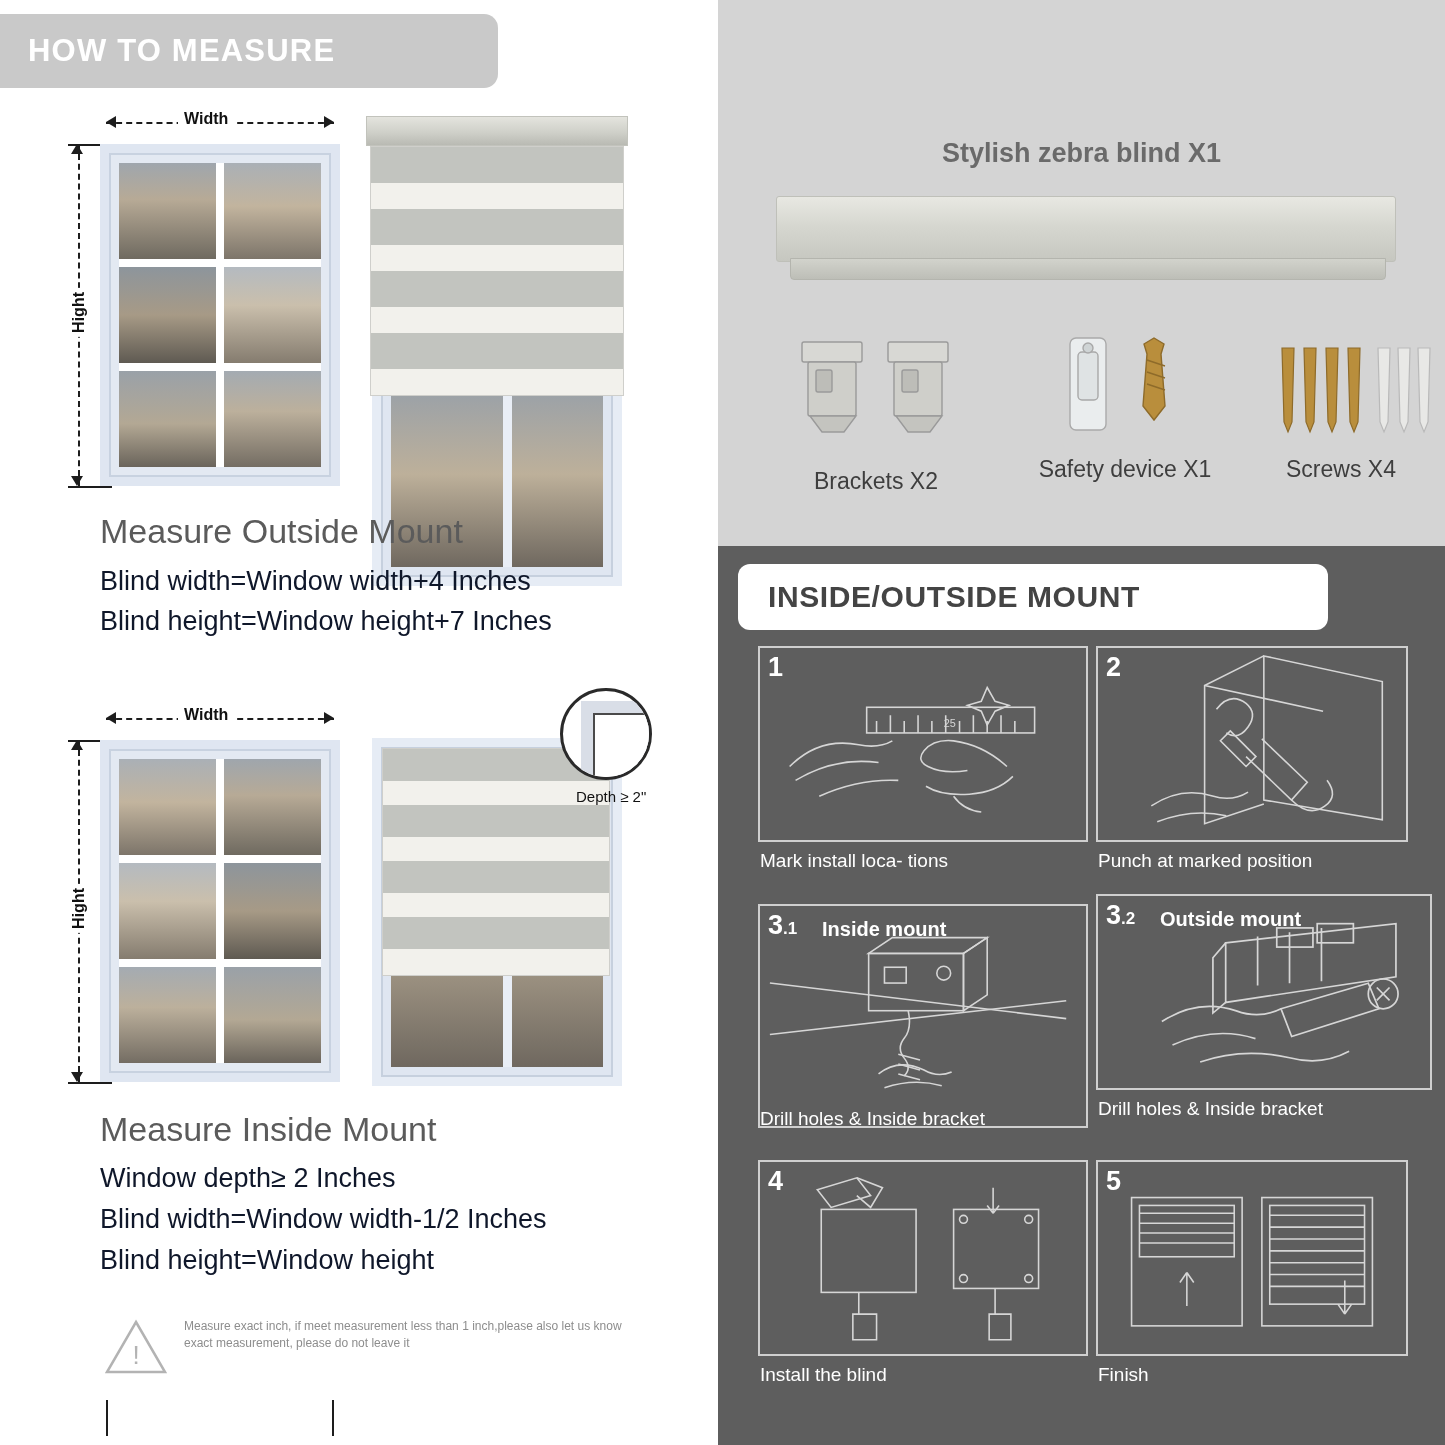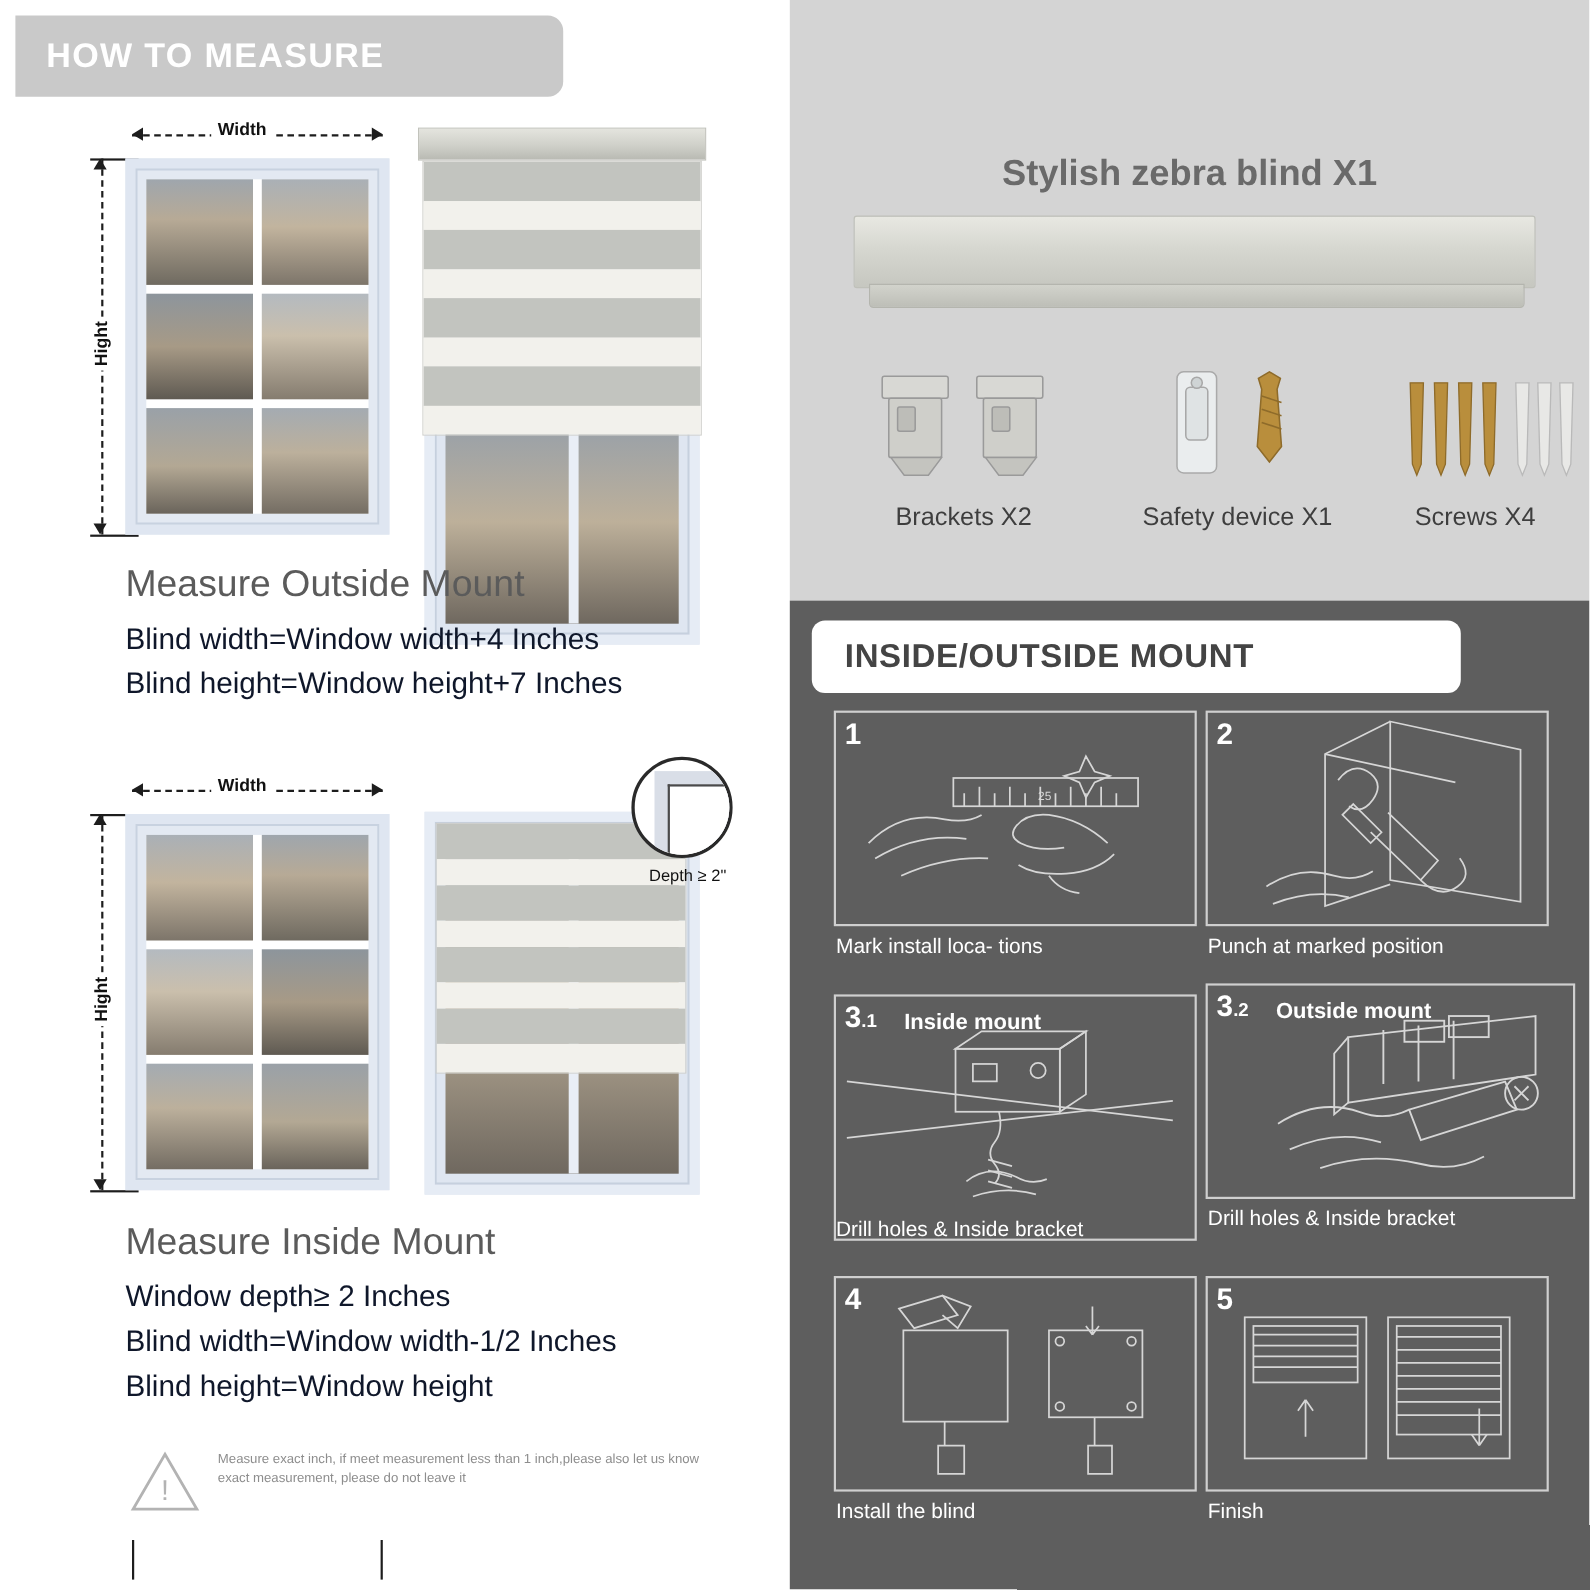--- a/index.html
+++ b/index.html
@@ -7,21 +7,21 @@
   body {
     width:1445px; height:1445px;
     font-family: "Liberation Sans", sans-serif;
     background:#ffffff;
     overflow:hidden;
   }
   .page { position:relative; width:1445px; height:1445px; }
 
   
   .left-col {
-    position:absolute; left:14px; top:0; width:712px; height:1060px;
+    position:absolute; left:0; top:0; width:712px; height:1060px;
     background:#ffffff;
   }
   .tab-banner {
     position:absolute;
     background:#c9c9c9;
     color:#ffffff;
     font-weight:bold;
     letter-spacing:1.2px;
     display:flex; align-items:center;
     border-radius:0 14px 14px 0;
@@ -153,21 +153,21 @@
     background:#d4d4d4;
   }
   #included-banner {
     position:absolute; left:20px; top:14px; width:500px; height:74px;
     background:#ffffff; color:#d2d2d2; font-weight:bold; font-size:31px;
     letter-spacing:1.2px; display:flex; align-items:center;
     padding-left:34px; border-radius:14px;
   }
   .incl-title {
     position:absolute; width:100%; text-align:center; top:138px;
-    font-size:33px; font-weight:bold; color:#6a6a6a;
+    font-size:27px; font-weight:bold; color:#6a6a6a;
   }
   .incl-blind {
     position:absolute; left:58px; top:196px; width:620px; height:96px;
   }
   .incl-blind .body {
     position:absolute; left:0; top:0; width:620px; height:66px;
     background:linear-gradient(180deg,#e8e8e2 0%, #d6d7d0 45%, #c6c7c0 100%);
     border:1px solid #bfc0b9; border-radius:3px;
   }
   .incl-blind .lip {
@@ -350,21 +350,21 @@
           <rect x="12" y="26" width="48" height="54" rx="2" fill="#cfcfca"></rect>
           <rect x="20" y="34" width="16" height="22" rx="2" fill="#bdbdb8"></rect>
           <path d="M14 80 l12 16 h22 l12 -16 z" fill="#c4c4bf"></path>
           <rect x="92" y="6" width="60" height="20" rx="2"></rect>
           <rect x="98" y="26" width="48" height="54" rx="2" fill="#cfcfca"></rect>
           <rect x="106" y="34" width="16" height="22" rx="2" fill="#bdbdb8"></rect>
           <path d="M100 80 l12 16 h22 l12 -16 z" fill="#c4c4bf"></path>
         </g>
       </svg>
     </div>
-    <div class="part-cap" style="left:38px;top:456px;width:240px;">Brackets X2</div>
+    <div class="part-cap" style="left:38px;top:468px;width:240px;">Brackets X2</div>
 
     <div style="position:absolute;left:330px;top:330px;width:150px;height:110px;">
       <svg width="150" height="110" viewBox="0 0 150 110">
         <g stroke="#a8a8a8" stroke-width="1.4">
           <rect x="22" y="8" width="36" height="92" rx="6" fill="#eceff0" opacity="0.95"></rect>
           <rect x="30" y="22" width="20" height="48" rx="4" fill="#dfe3e4"></rect>
           <circle cx="40" cy="18" r="5" fill="#cfd4d5"></circle>
           <path d="M96 14 l10 -6 l10 6 l-3 10 l4 52 l-11 14 l-11 -14 l4 -52 z" fill="#b98e3c" stroke="#8e6b2a"></path>
           <path d="M99 30 l18 6 M99 42 l18 6 M99 54 l18 6" stroke="#8e6b2a"></path>
         </g>

